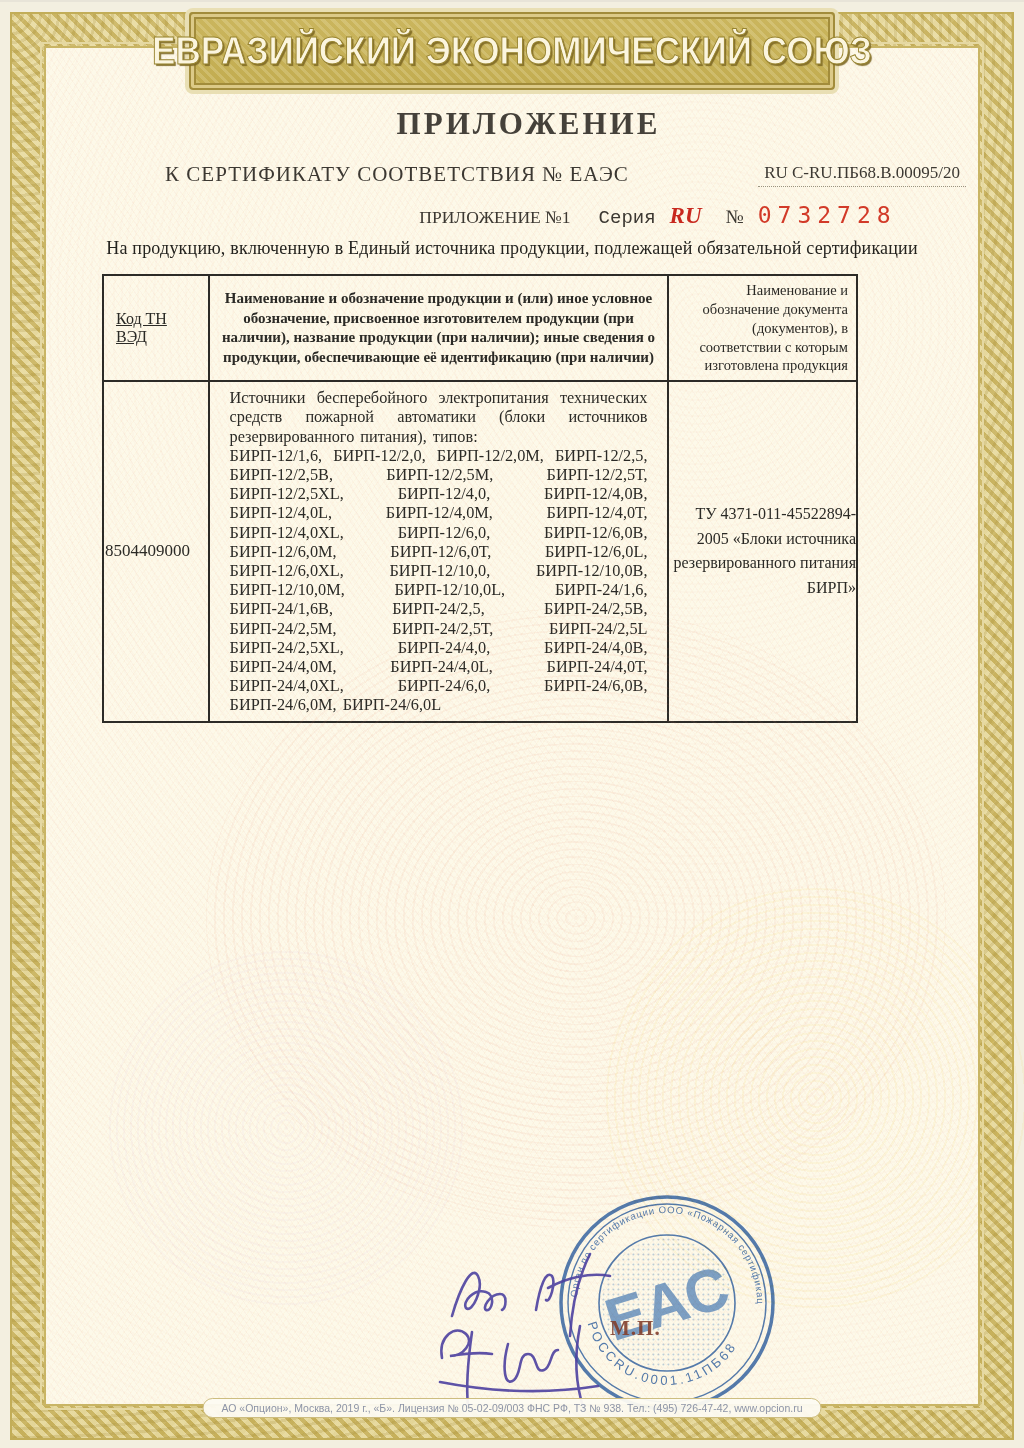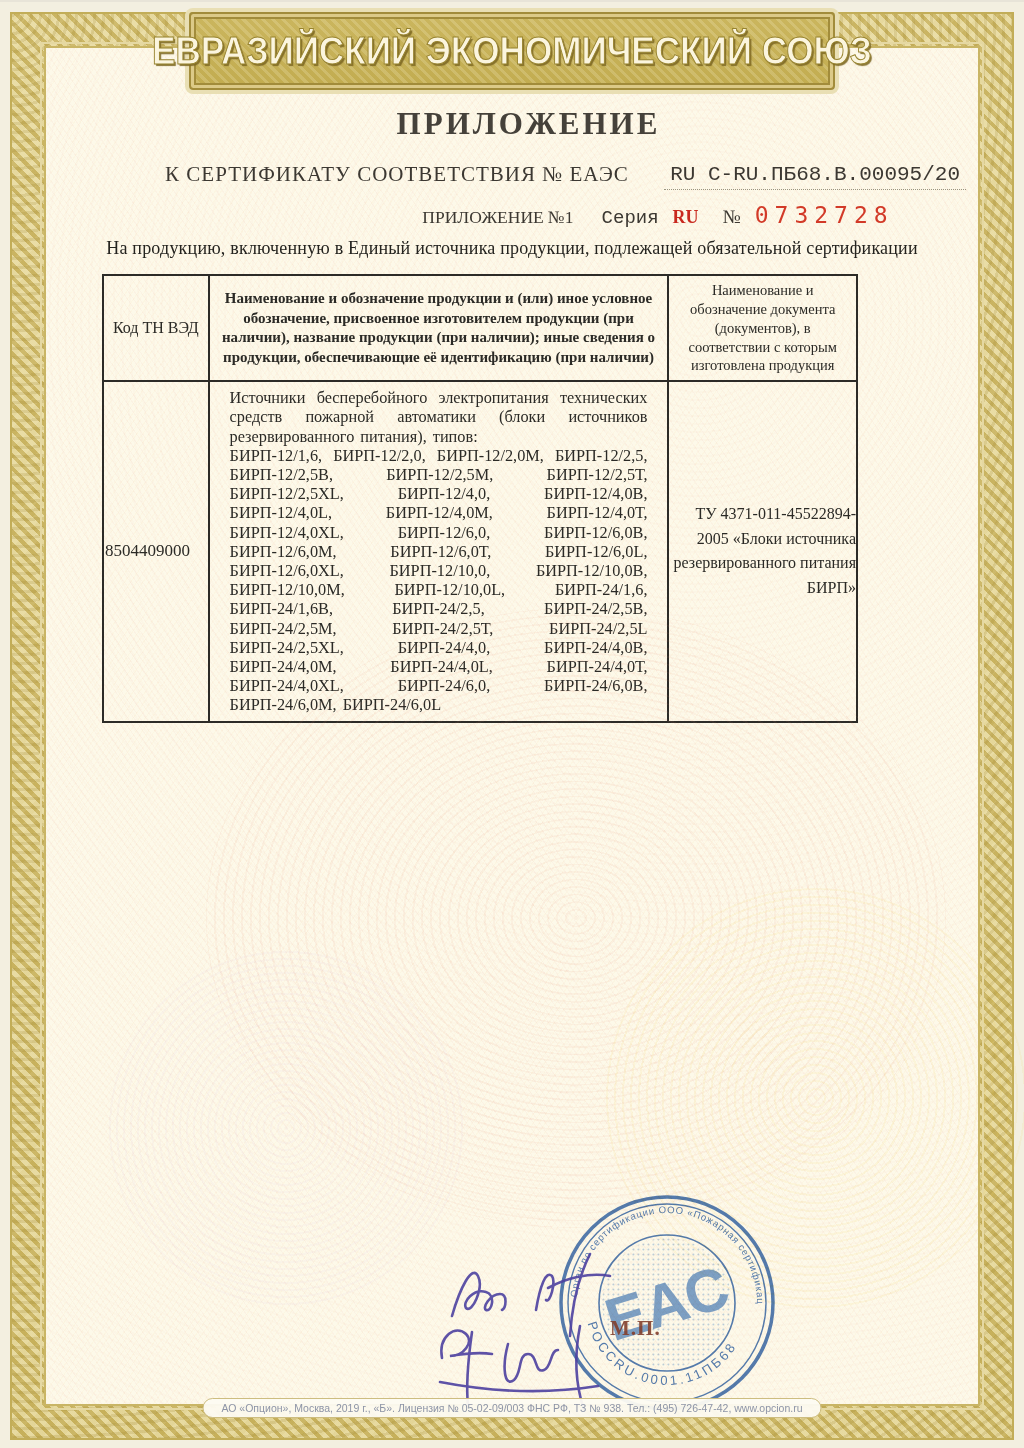--- a/index.html
+++ b/index.html
@@ -58,45 +58,45 @@
   .title{
     margin:58px 0 0 0;text-align:center;font-size:31px;font-weight:bold;
     letter-spacing:3px;color:#45413a;padding-left:33px;
   }
   .cert-row{position:relative;margin-top:20px;height:28px;}
   .cert-label{
     display:block;text-align:center;padding-right:230px;
     font-size:21px;letter-spacing:1px;color:#3c3832;
   }
   .cert-number{
-    position:absolute;right:12px;top:1px;font-size:21px;color:#3c3832;
-    border-bottom:1.5px dotted #9a9480;padding:0 6px 3px 6px;font-family:Liberation Mono, monospace;
+    position:absolute;right:12px;top:1px;font-size:17px;color:#3c3832;
+    border-bottom:1.5px dotted #9a9480;padding:0 6px 3px 6px;
   }
   .series-row{
     display:flex;align-items:baseline;justify-content:center;gap:14px;
     margin-top:12px;transform:translateX(146px);
   }
   .appendix-label{font-size:17.5px;color:#3c3832;margin-right:14px;}
   .series-label{font-size:19px;color:#3c3832;font-family:Liberation Mono, monospace;}
-  .series-value{font-size:18px;font-weight:bold;color:#c8281e;}
+  .series-value{font-size:23px;font-weight:bold;color:#c8281e;font-style:italic;}
   .number-sign{font-size:19px;color:#3c3832;margin-left:10px;}
   .blank-number{
     font-family:"DejaVu Sans Mono","Liberation Mono",monospace;
     font-size:23px;color:#d23a28;letter-spacing:6px;
   }
   .scope-line{margin-top:9px;text-align:center;font-size:18px;letter-spacing:0.2px;color:#24231f;}
 
   table.products{
     width:756px;margin:15px 0 0 56px;border-collapse:collapse;
     background:transparent;
   }
   table.products th,table.products td{border:2px solid #2c2b27;vertical-align:middle;}
-  th.h-code{width:14%;font-size:16px;font-weight:normal;text-align:center;padding:4px;}
+  th.h-code{width:14%;font-size:16px;font-weight:normal;text-align:left;padding:12px;text-decoration:underline;}
   th.h-prod{width:61%;font-size:15px;font-weight:bold;text-align:center;padding:5px 10px;line-height:1.3;}
-  th.h-doc{width:25%;font-size:14.5px;font-weight:normal;text-align:center;padding:5px 8px;line-height:1.3;}
+  th.h-doc{width:25%;font-size:14.5px;font-weight:normal;text-align:right;padding:5px 8px;line-height:1.3;}
   td.c-code{text-align:left;font-size:17px;}
   td.c-prod{padding:6px 20px;font-size:16.3px;line-height:19.2px;}
   td.c-prod .desc,{display:block;}
   td.c-prod div{text-align:justify;word-spacing:2px;}
   td.c-doc{text-align:right;font-size:16px;line-height:1.55;padding:6px 0;}
 
   
   .abs{position:absolute;}
   .sig-label{font-size:18px;color:#4c3b2a;line-height:1.45;letter-spacing:0.2px;}
   .dotline{border-top:1.6px dotted #7d6e55;}

